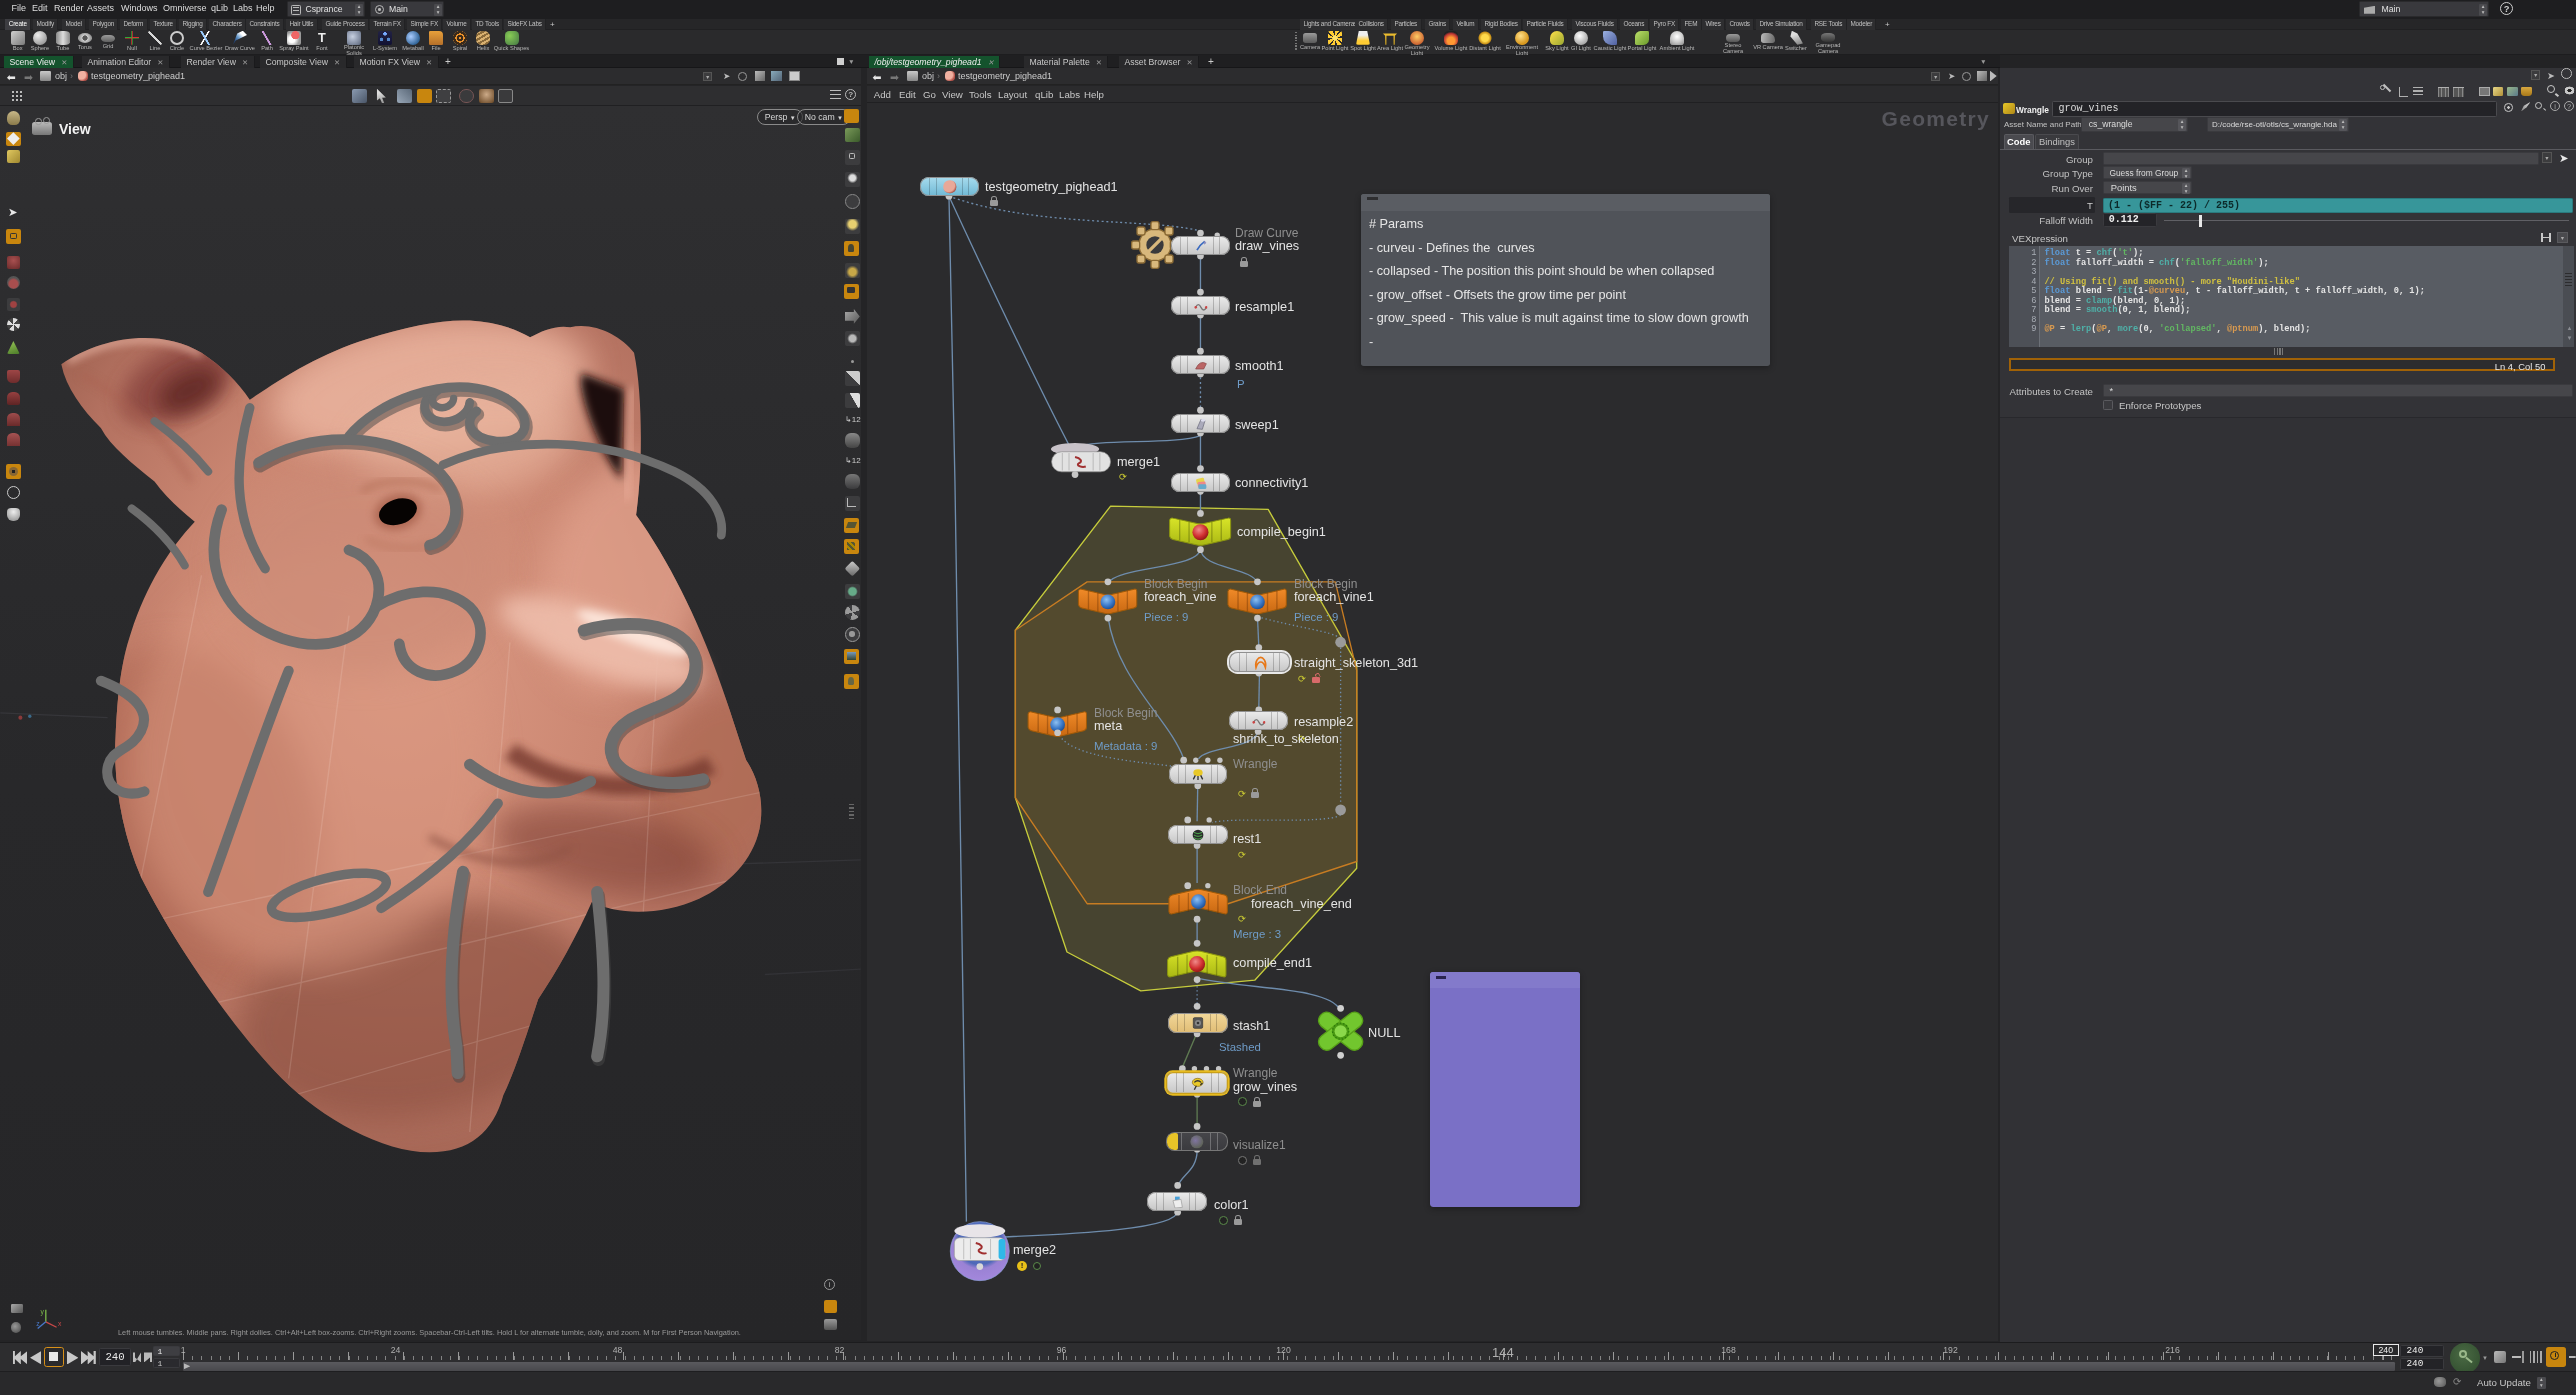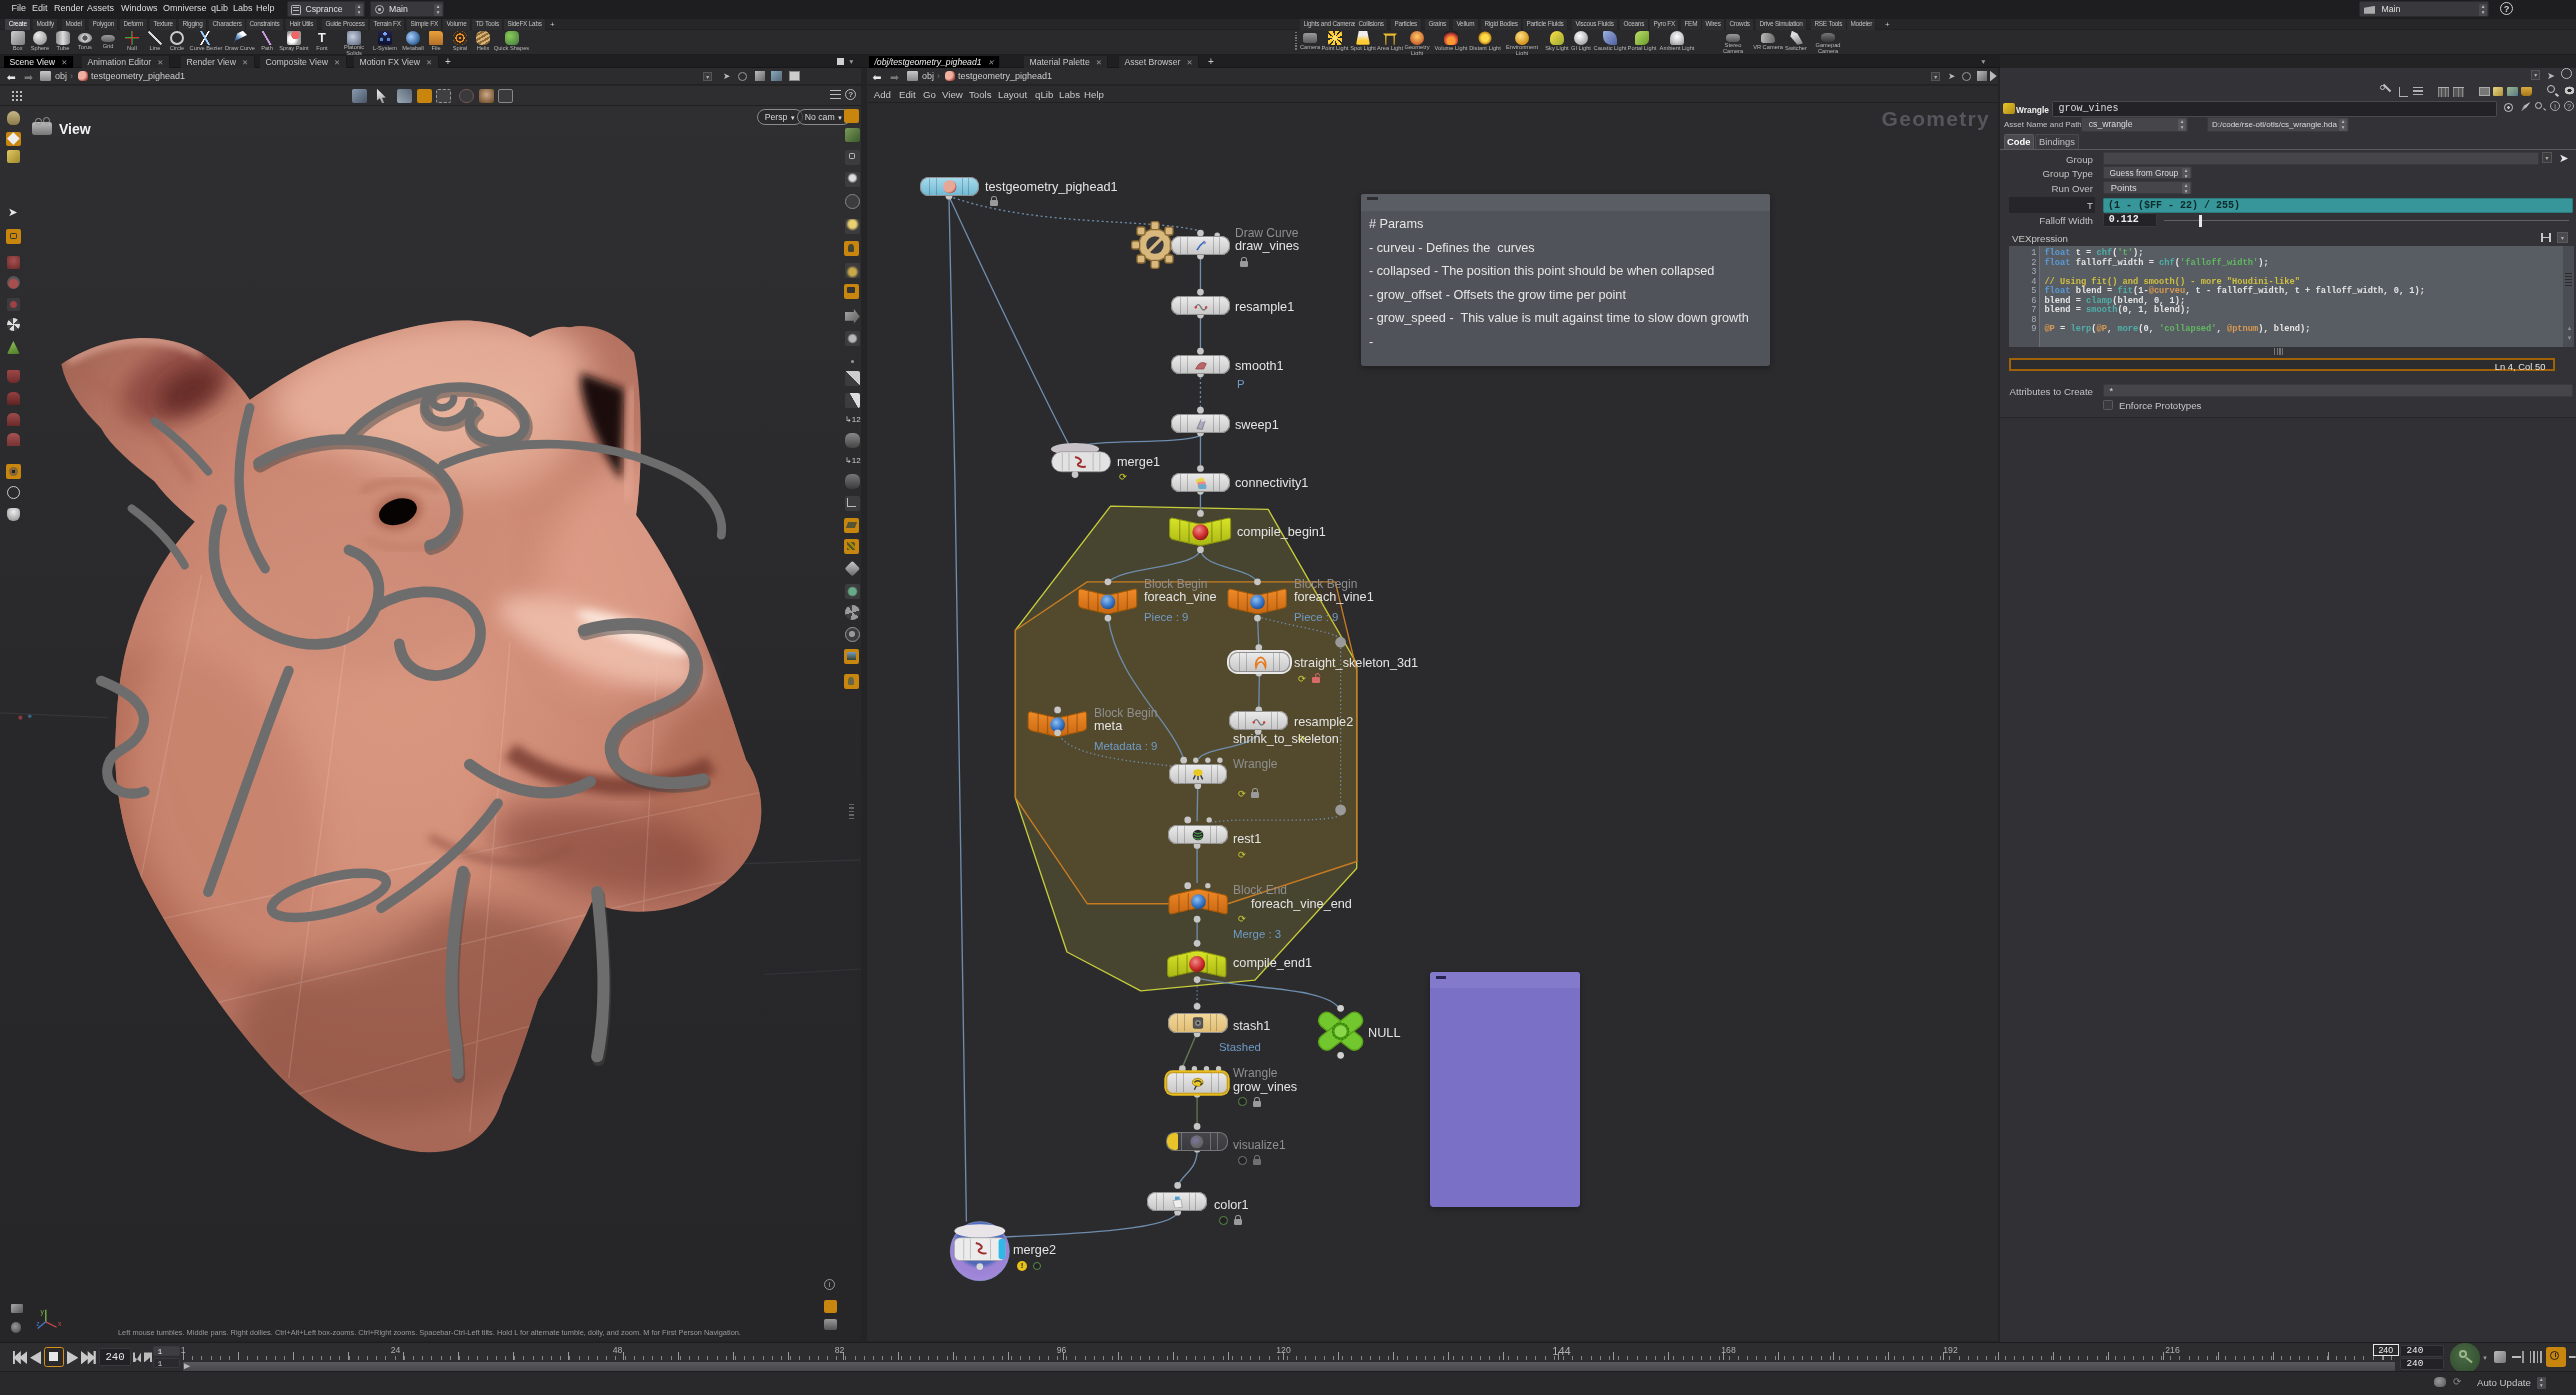--- a/index.html
+++ b/index.html
@@ -12,21 +12,21 @@
 .ddbox{position:absolute;top:1.3px;height:16px;background:#39393d;border:0.7px solid #2a2a2c;border-radius:1.3px;color:#e2e2e2;font-size:8.7px;line-height:14.8px}
 .spin{position:absolute;right:1.3px;top:1.3px;width:7.4px;height:12px;background:#4a4a4e;border-radius:1.3px;color:#bbb;font-size:4.7px;text-align:center;line-height:6px}
 #shelftabs{left:0;top:19px;width:2576px;height:10.7px;background:#262628;border-bottom:0.7px solid #202022}
 .stab{position:absolute;top:0;height:10.7px;color:#c2c2c2;font-size:6.4px;letter-spacing:-0.2px;line-height:10.7px;padding:0 3.4px;background:#2e2e30;border-right:0.7px solid #222224}
 .stab.on{background:#3d3d41;color:#fff}
 #shelftools{left:0;top:29.5px;width:2576px;height:25.5px;background:#2a2a2c;border-bottom:0.7px solid #1d1d1f}
 .tool{position:absolute;top:1.3px;width:34px;text-align:center;color:#b8b8b8;font-size:5.7px}
 .tool .ic{display:block;margin:0 auto 0.7px auto;width:14px;height:14px;border-radius:2px}
 #panetabs{left:0;top:55px;width:2576px;height:13.4px;background:#1f1f21;border-bottom:0.7px solid #161618}
 .ptab{position:absolute;top:0.7px;height:12.7px;color:#c8c8c8;font-size:8.7px;line-height:12.7px;padding:0 5.4px;background:#29292b;border-right:0.7px solid #1a1a1c}
-.ptab.on{background:#000000;color:#eee}
+.ptab.on{background:#14532d;color:#eee}
 .ptab .x{color:#999;font-size:7.4px;margin-left:6px}
 
 #vpPath{left:0;top:68px;width:861px;height:17.4px;background:#2c2c2e;border-bottom:0.7px solid #222;color:#ccc;font-size:9px}
 #vpTools{left:0;top:86px;width:861px;height:20px;background:#2e2e30;border-bottom:0.7px solid #202022}
 #viewport{left:0;top:106px;width:861px;height:1234px;background:linear-gradient(#2f2f31,#28282a 55%,#262628);overflow:hidden}
 .pill{position:absolute;height:16px;border:0.7px solid #8a8a8a;border-radius:8px;color:#d8d8d8;font-size:8.7px;line-height:14.8px;padding:0 6.7px;background:rgba(40,40,42,.6)}
 .vicon{position:absolute;width:14.8px;height:14.8px;border-radius:2px;background:#3a3a3c}
 .vicon.hl{background:#c8860e}
 
 #netPath{left:867px;top:68px;width:1131px;height:17.4px;background:#2c2c2e;border-bottom:0.7px solid #222;color:#ccc;font-size:9px}
@@ -926,21 +926,21 @@
   <span class="pfield mono" style="left:153px;top:14.8px;width:27px;height:10.7px;background:#2a2a2e;font-size:8px;line-height:9.4px;padding-left:3.4px;color:#ccc">1</span>
   <div style="position:absolute;left:181px;top:1.3px;width:2220px;height:16px">
     <div style="position:absolute;left:2px;bottom:0;width:2212px;height:4.7px;background:repeating-linear-gradient(90deg,#848484 0 1px,transparent 1px 9.2px)"></div>
     <div style="position:absolute;left:2px;bottom:0;width:2212px;height:8px;background:repeating-linear-gradient(90deg,#9a9a9a 0 1px,transparent 1px 55px)"></div>
     <span style="position:absolute;left:-11.4px;top:0.7px;width:27px;text-align:center;color:#b0b0b0;font-size:8.7px">1</span>
     <span style="position:absolute;left:201px;top:0.7px;width:27px;text-align:center;color:#b0b0b0;font-size:8.7px">24</span>
     <span style="position:absolute;left:423px;top:0.7px;width:27px;text-align:center;color:#b0b0b0;font-size:8.7px">48</span>
     <span style="position:absolute;left:645px;top:0.7px;width:27px;text-align:center;color:#b0b0b0;font-size:8.7px">82</span>
     <span style="position:absolute;left:867px;top:0.7px;width:27px;text-align:center;color:#b0b0b0;font-size:8.7px">96</span>
     <span style="position:absolute;left:1089px;top:0.7px;width:27px;text-align:center;color:#b0b0b0;font-size:8.7px">120</span>
-    <span style="position:absolute;left:1367px;top:0.7px;width:27px;text-align:center;color:#b0b0b0;font-size:11px">144</span>
+    <span style="position:absolute;left:1311px;top:0.7px;width:27px;color:#b0b0b0;font-size:13px">144</span>
     <span style="position:absolute;left:1534px;top:0.7px;width:27px;text-align:center;color:#b0b0b0;font-size:8.7px">168</span>
     <span style="position:absolute;left:1756px;top:0.7px;width:27px;text-align:center;color:#b0b0b0;font-size:8.7px">192</span>
     <span style="position:absolute;left:1978px;top:0.7px;width:27px;text-align:center;color:#b0b0b0;font-size:8.7px">216</span>
     <span style="position:absolute;left:2192px;top:-0.7px;width:25.5px;height:12.7px;border:1px solid #e8e8e8;background:#2a2a2c;color:#f0f0f0;font-size:8.7px;text-align:center;line-height:11.4px">240</span>
   </div>
   <div style="position:absolute;left:183px;top:19px;width:2212px;height:8.7px;background:linear-gradient(#5a5a5e,#48484c);border-radius:1.3px">
     <span style="position:absolute;left:0.7px;top:1.3px;width:6.7px;height:6px;background:#b8b8b8;clip-path:polygon(0 0,100% 50%,0 100%)"></span>
   </div>
   <span class="pfield mono" style="left:2400px;top:2px;width:44px;height:12px;background:#232327;font-size:9.4px;line-height:10.7px;padding-left:5.4px;color:#eee">240</span>
   <span class="pfield mono" style="left:2400px;top:15.4px;width:44px;height:12px;background:#232327;font-size:9.4px;line-height:10.7px;padding-left:5.4px;color:#eee">240</span>

